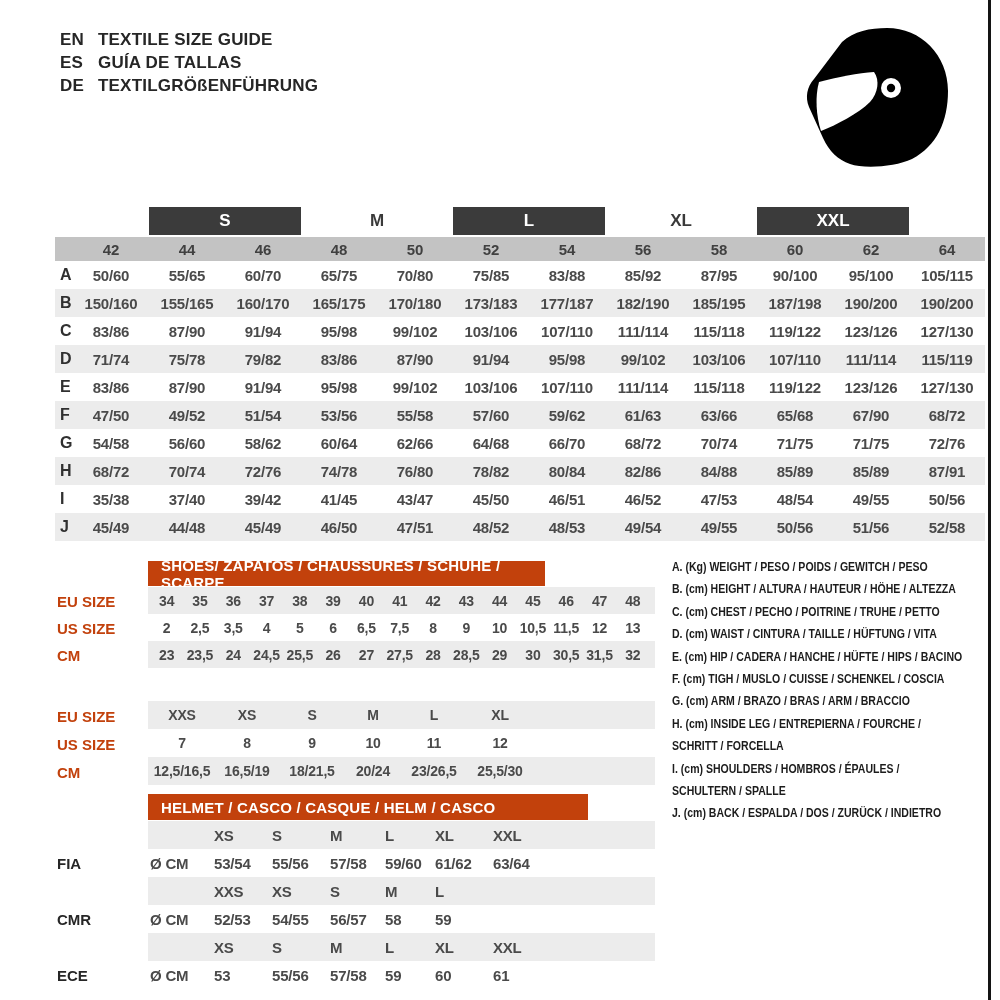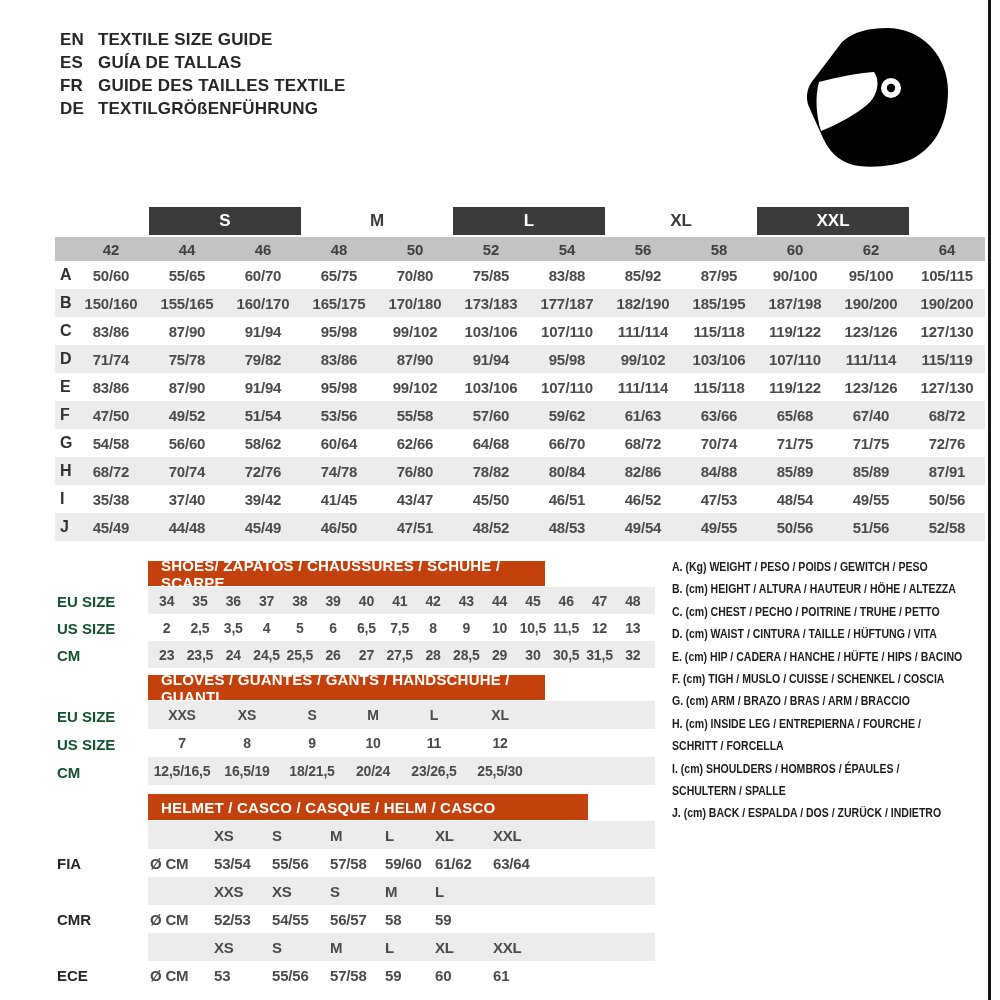--- a/index.html
+++ b/index.html
@@ -37,21 +37,21 @@
   
   .sizetable{position:absolute;left:55px;width:930px;}
   #shoes{top:561px;height:110px;}
   #gloves{top:675px;height:112px;}
   #helmet-section{top:794px;height:200px;}
   .bar{position:absolute;left:93px;top:0;height:25px;background:#c2410c;color:#fff;
        font-weight:bold;font-size:15px;display:flex;align-items:center;
        padding-left:13px;box-sizing:border-box;letter-spacing:.2px;}
   #shoes .bar,#gloves .bar{width:397px;}
   #helmet-section .bar{width:440px;height:26px;}
-  .side-label{position:absolute;left:2px;font-weight:bold;font-size:15px;color:#14532d;}
+  .side-label{position:absolute;left:2px;font-weight:bold;font-size:15px;color:#c2410c;}
   .srow{position:absolute;left:93px;width:507px;display:grid;align-items:center;}
   #shoes .srow{height:27px;}
   #gloves .srow{height:28px;}
   .stripe{background:#ececec;}
   .shoes-grid{grid-template-columns:repeat(15,33.3px) 1fr;padding-left:2px;box-sizing:border-box;}
   .gloves-grid{grid-template-columns:64px 66px 64px 58px 64px 68px 1fr;padding-left:2px;box-sizing:border-box;}
   .cell{display:flex;align-items:center;justify-content:center;font-weight:bold;font-size:14px;color:#4a4a4a;letter-spacing:-.2px;}
   #helmet-rows{position:absolute;left:93px;top:27px;width:507px;}
   .hrow{height:28px;display:grid;grid-template-columns:64px 58px 58px 55px 50px 58px 70px 1fr;align-items:center;}
   .hcell{font-weight:bold;font-size:15px;color:#4a4a4a;letter-spacing:-.2px;padding-left:2px;}
@@ -70,24 +70,20 @@
   <div class="edge"></div>
 
   <div id="langs">
       <div class="lang-row">
         <span class="lang-code">EN</span>
         <span class="lang-title">TEXTILE SIZE GUIDE</span>
       </div>
       <div class="lang-row">
         <span class="lang-code">ES</span>
         <span class="lang-title">GUÍA DE TALLAS</span>
-      </div>
-      <div class="lang-row">
-        <span class="lang-code">FR</span>
-        <span class="lang-title">GUIDE DES TAILLES TEXTILE</span>
       </div>
       <div class="lang-row">
         <span class="lang-code">DE</span>
         <span class="lang-title">TEXTILGRÖßENFÜHRUNG</span>
       </div>
     </div>
 
   <div class="helmet-wrap">
     <svg width="150" height="145" viewBox="0 0 150 145" aria-hidden="true">
       <path d="M84 3 C118 3 145 30 145 66 C145 96 134 121 109 134 C92 142 61 144 47 139 C35 135 26 126 20 113 L6 82 C2 72 4 62 11 54 L39 17 C51 6 67 3 84 3 Z" fill="#000"></path>
@@ -203,21 +199,21 @@
           <div class="vcell">47/50</div>
           <div class="vcell">49/52</div>
           <div class="vcell">51/54</div>
           <div class="vcell">53/56</div>
           <div class="vcell">55/58</div>
           <div class="vcell">57/60</div>
           <div class="vcell">59/62</div>
           <div class="vcell">61/63</div>
           <div class="vcell">63/66</div>
           <div class="vcell">65/68</div>
-          <div class="vcell">67/40</div>
+          <div class="vcell">67/90</div>
           <div class="vcell">68/72</div>
         </div>
         <div class="trow grid13">
           <div class="lcell letter">G</div>
           <div class="vcell">54/58</div>
           <div class="vcell">56/60</div>
           <div class="vcell">58/62</div>
           <div class="vcell">60/64</div>
           <div class="vcell">62/66</div>
           <div class="vcell">64/68</div>
@@ -328,21 +324,20 @@
         <div class="cell">28,5</div>
         <div class="cell">29</div>
         <div class="cell">30</div>
         <div class="cell">30,5</div>
         <div class="cell">31,5</div>
         <div class="cell">32</div>
       </div>
   </div>
 
   <div id="gloves" class="sizetable">
-    <div class="bar">GLOVES / GUANTES / GANTS / HANDSCHUHE / GUANTI</div>
     <div class="side-label" style="top:33px">EU SIZE</div>
     <div class="side-label" style="top:61px">US SIZE</div>
     <div class="side-label" style="top:89px">CM</div>
     <div id="gloves-eu" class="srow gloves-grid stripe" style="top:26px">
         <div class="cell">XXS</div>
         <div class="cell">XS</div>
         <div class="cell">S</div>
         <div class="cell">M</div>
         <div class="cell">L</div>
         <div class="cell">XL</div>

